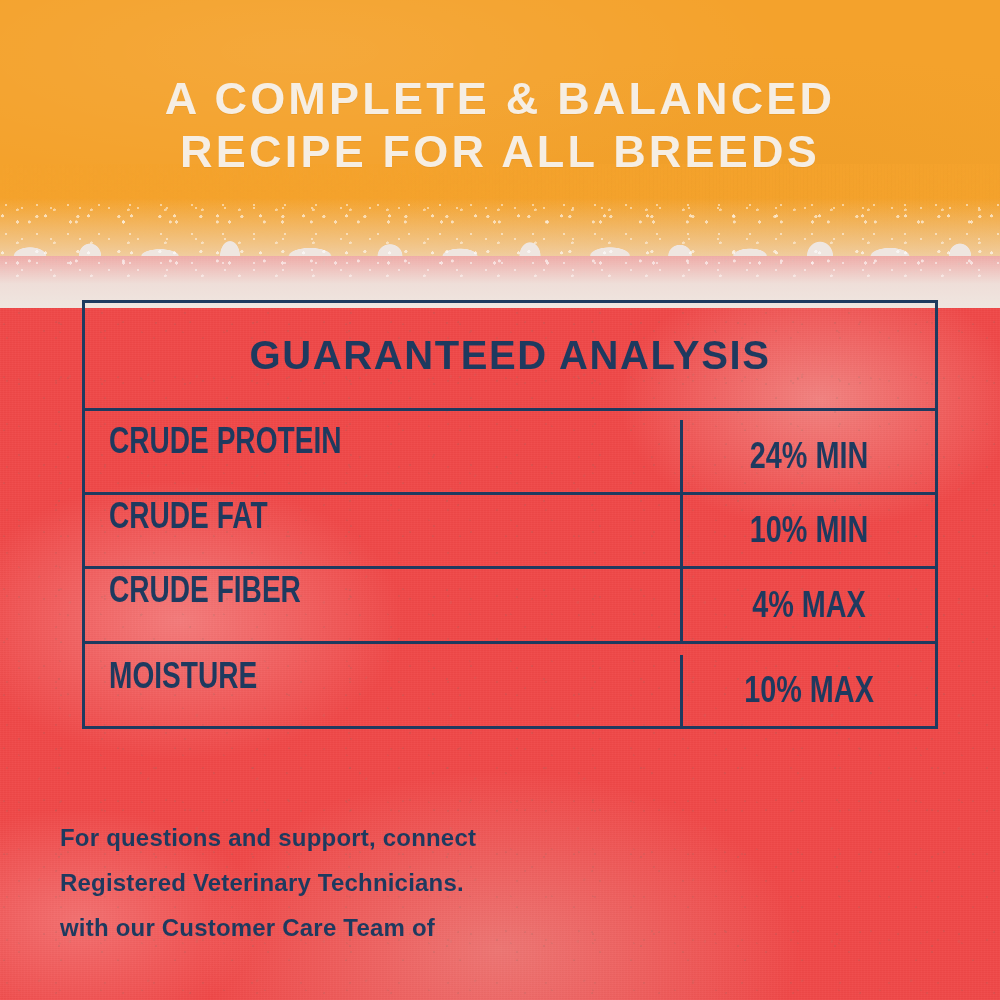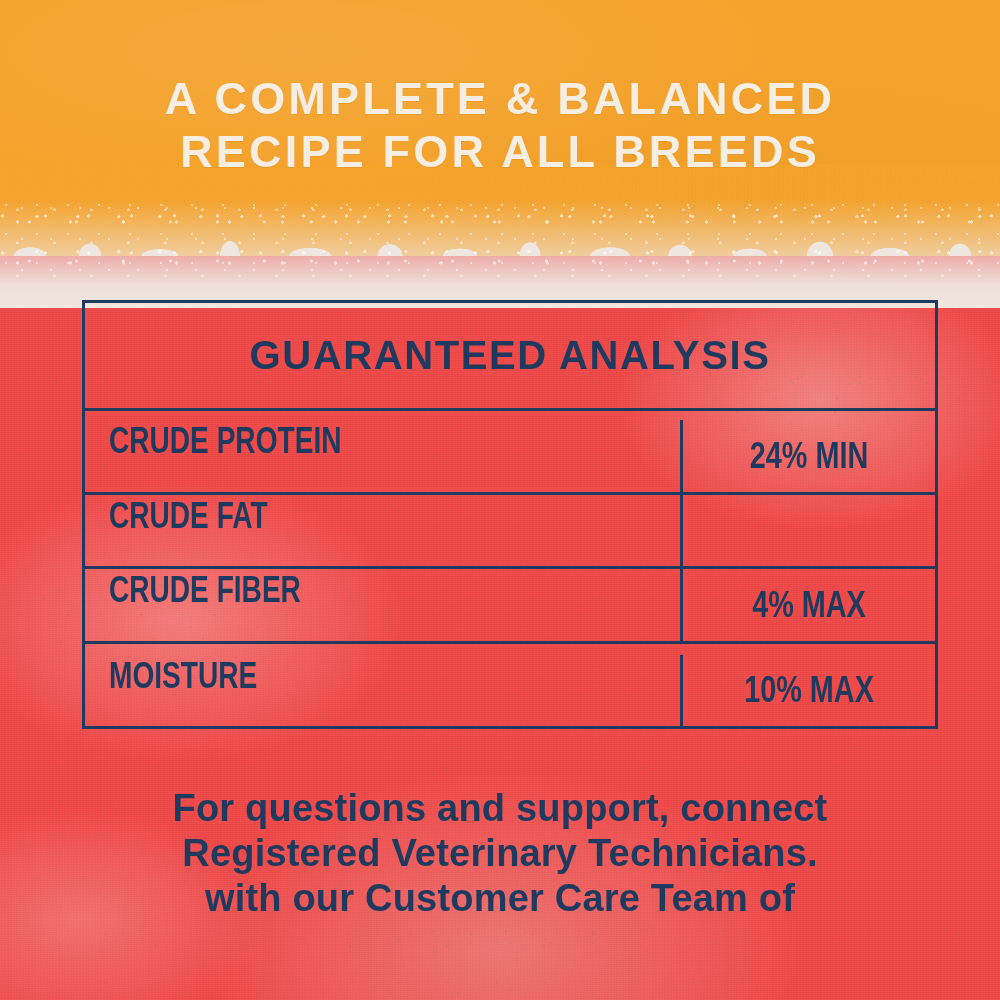--- a/index.html
+++ b/index.html
@@ -245,28 +245,27 @@
     letter-spacing:0px;
     text-transform:uppercase;
     white-space:nowrap;
     display:inline-block;
     transform:scaleX(.80);
   }
 
   
   #support-copy {
     position:absolute;
-    left:60px; top:786px;
+    left:60px; top:815px;
     width:880px;
     z-index:6;
-    text-align:center;
     color:#1E3A5F;
     font-family:"Liberation Sans", sans-serif;
     font-weight:bold;
-    font-size:38px;
+    font-size:24px;
     line-height:45px;
     letter-spacing:.2px;
   }
   #support-copy .sc-line { display:block; white-space:nowrap; }
 </style>
 </head>
 <body>
 
 <div id="package">
 
@@ -301,20 +300,23 @@
         </div>
         <div class="ga-cell-right">
           <span class="txt">24% MIN</span>
         </div>
       </div>
 
       <div class="ga-row">
         <div class="ga-cell-left">
           <span class="txt">CRUDE FAT</span>
         </div>
+        <div class="ga-cell-right">
+          <span class="txt">10% MIN</span>
+        </div>
       </div>
 
       <div class="ga-row">
         <div class="ga-cell-left">
           <span class="txt">CRUDE FIBER</span>
         </div>
         <div class="ga-cell-right">
           <span class="txt">4% MAX</span>
         </div>
       </div>

